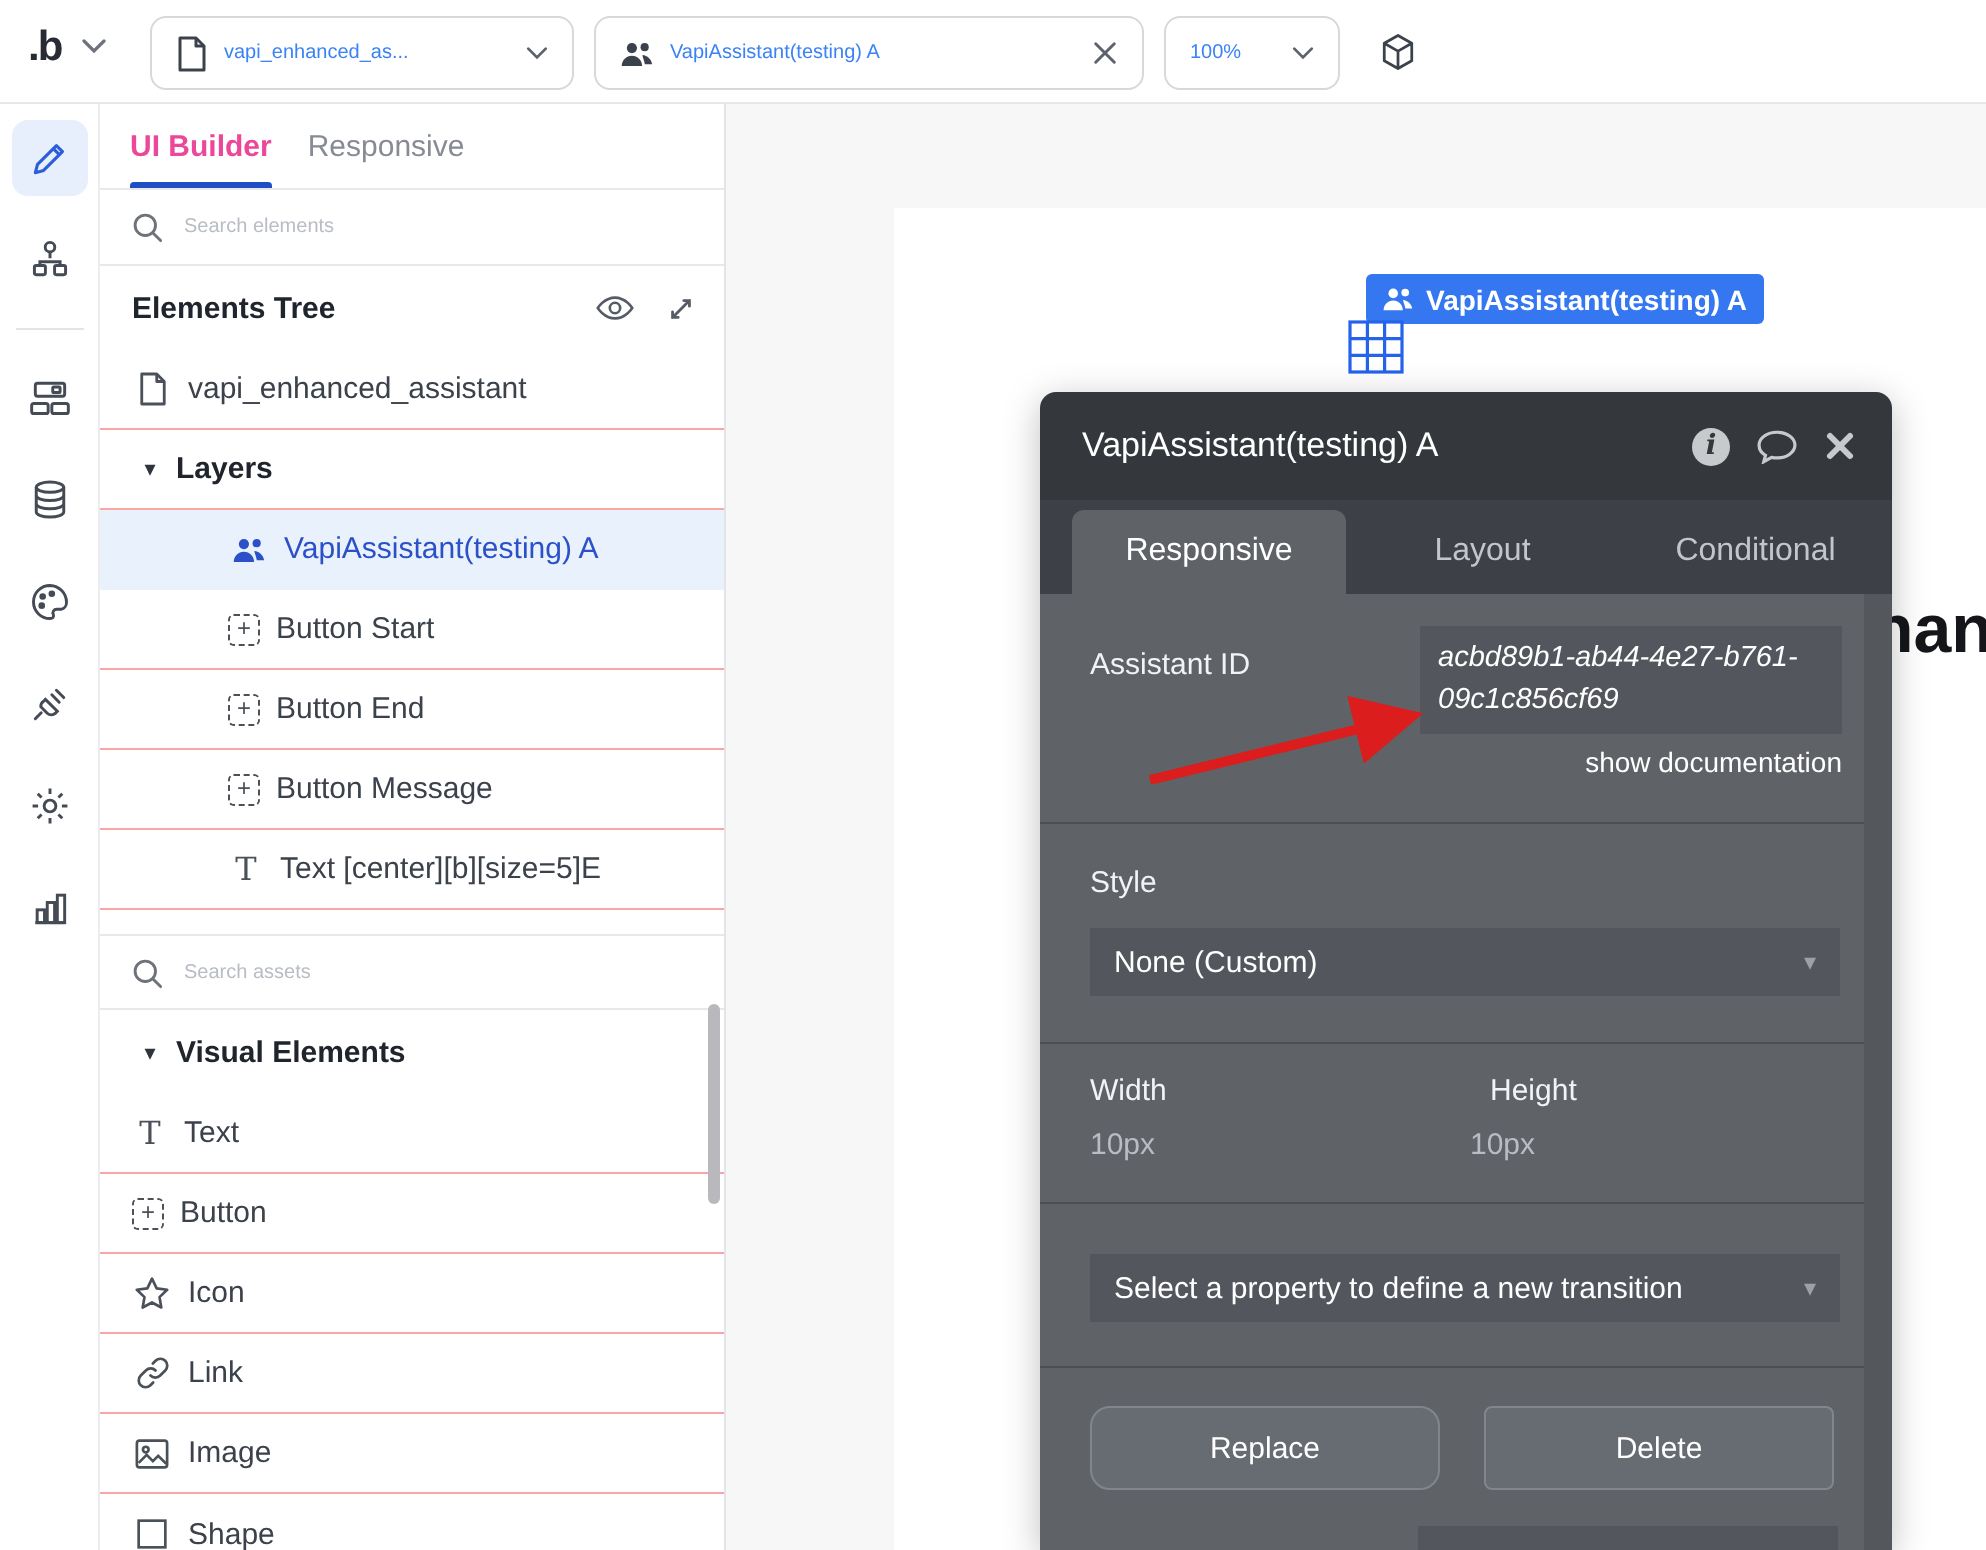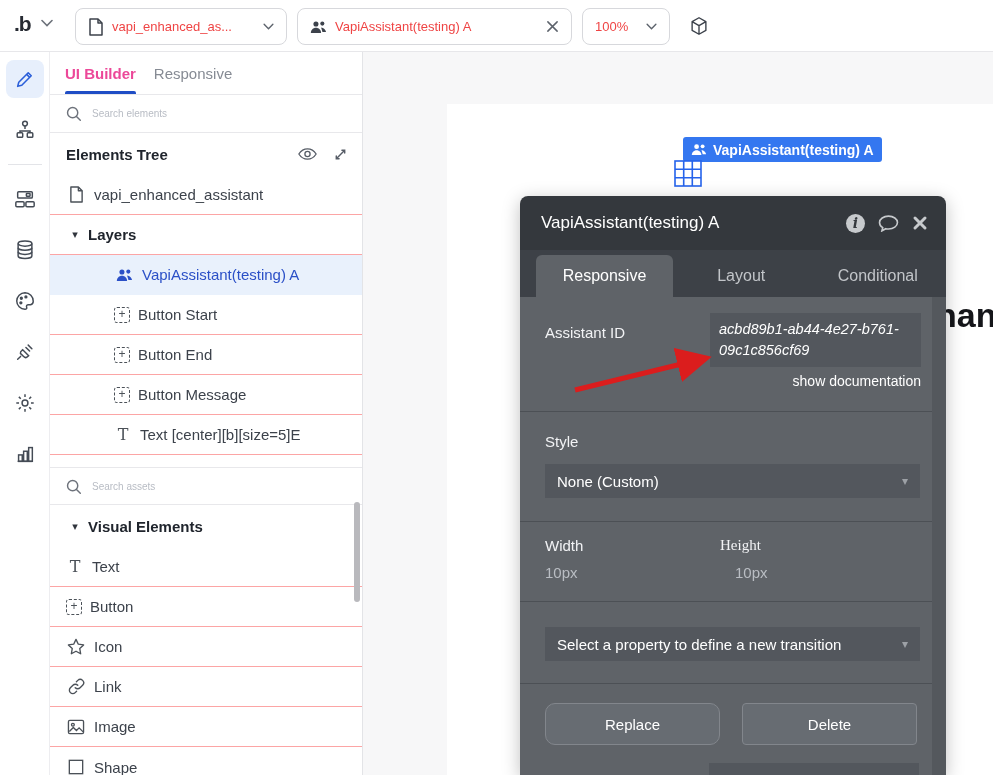--- a/index.html
+++ b/index.html
@@ -10,21 +10,21 @@
     background: #fff; color: #3c424b;
   }
   svg { display: block; }
 
   
   .topbar { position:absolute; left:0; top:0; width:993px; height:52px;
     background:#fff; border-bottom:1px solid #e7e7ea; z-index:10; }
   .logo { position:absolute; left:14px; top:12px; font-size:21px; font-weight:bold; color:#272b33; letter-spacing:-1px; }
   .logo-caret { position:absolute; left:41px; top:19px; color:#6d727b; }
   .tb-btn { position:absolute; top:8px; height:37px; border:1px solid #d7d8dc; border-radius:8px;
-    background:#fff; display:flex; align-items:center; gap:8px; padding:0 12px; font-size:13px; color:#ef4444; }
+    background:#fff; display:flex; align-items:center; gap:8px; padding:0 12px; font-size:10px; color:#3b82f6; }
   .tb-page { left:75px; width:212px; }
   .tb-tab { left:297px; width:275px; }
   .tb-zoom { left:582px; width:88px; }
   .tb-btn .grow { flex:1; }
   .muted-ic { color:#5d636c; }
   .cube-wrap { position:absolute; left:688px; top:15px; color:#3c424b; }
 
   
   .rail { position:absolute; left:0; top:52px; width:50px; height:723px;
     background:#fff; border-right:1px solid #ededf0; z-index:9;
@@ -420,21 +420,21 @@
 
       <span class="pe-label" style="left:25px; top:136px;">Style</span>
       <div class="pe-select" style="top:167px;">
         <span class="grow">None (Custom)</span>
         <span class="dd">▾</span>
       </div>
       <div class="pe-div" style="top:224px;"></div>
 
       <span class="pe-label" style="left:25px; top:240px;">Width</span>
       <span class="pe-value" style="left:25px; top:267px;">10px</span>
-      <span class="pe-label" style="left:200px; top:240px;font-family:Liberation Serif, serif;">Height</span>
+      <span class="pe-label" style="left:225px; top:240px;">Height</span>
       <span class="pe-value" style="left:215px; top:267px;">10px</span>
       <div class="pe-div" style="top:304px;"></div>
 
       <div class="pe-select" style="top:330px;">
         <span class="grow">Select a property to define a new transition</span>
         <span class="dd">▾</span>
       </div>
       <div class="pe-div" style="top:386px;"></div>
 
       <div class="pe-btn" style="left:25px; top:406px;border-radius:10px;">Replace</div>

